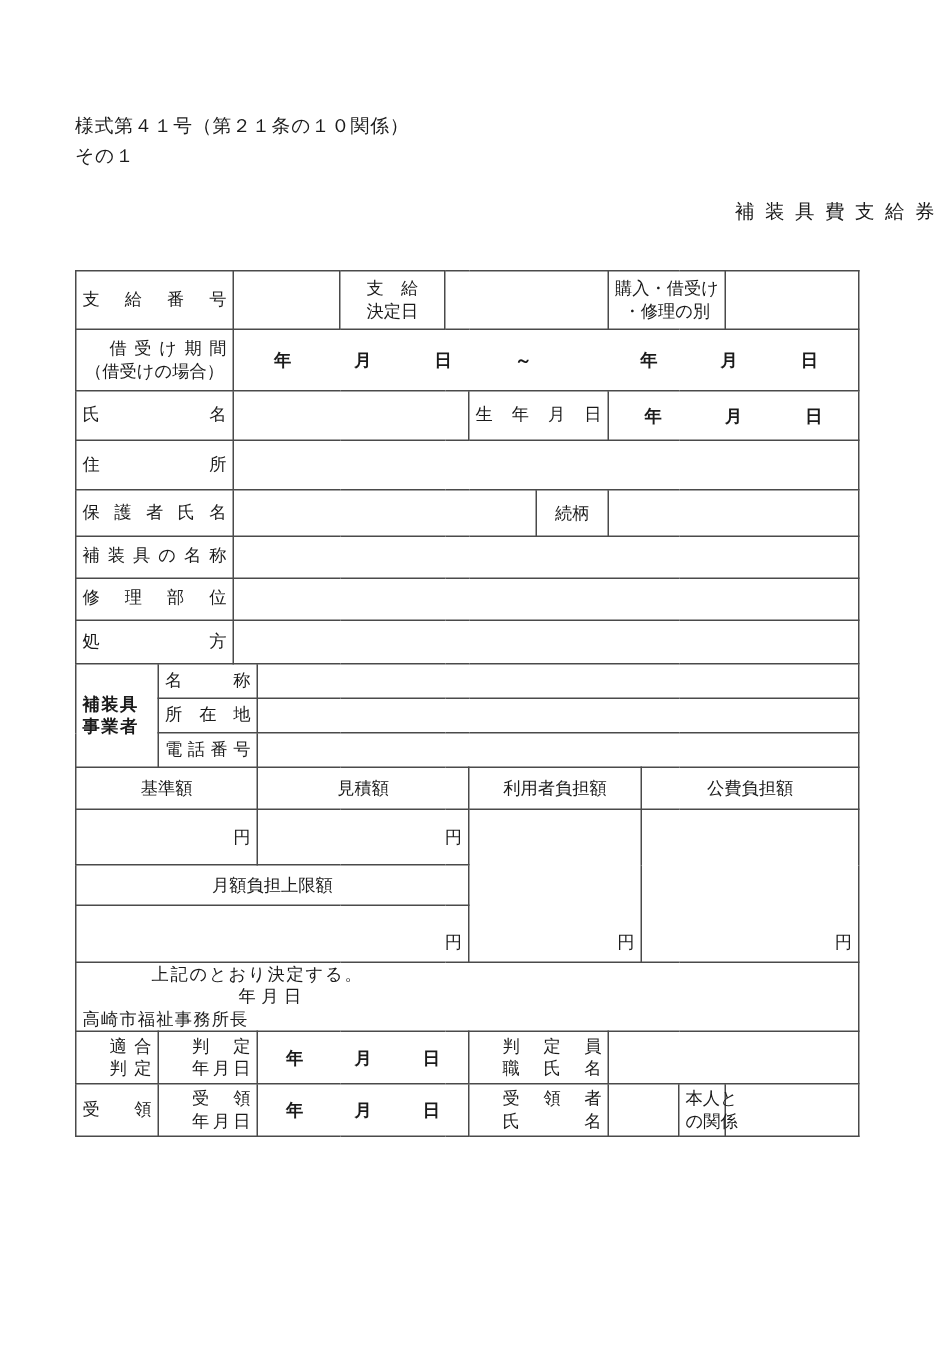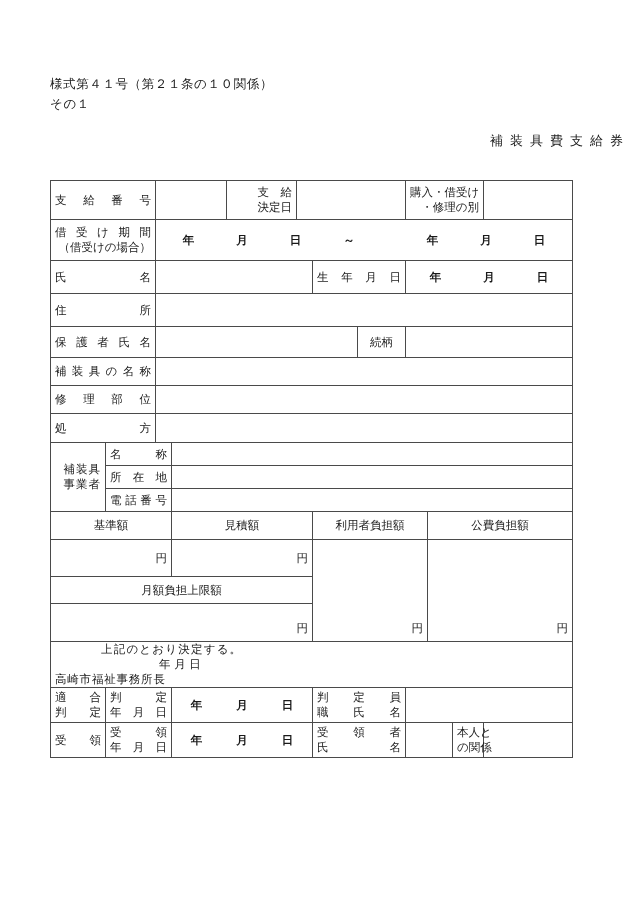--- a/index.html
+++ b/index.html
@@ -77,39 +77,41 @@
   .lbl-2 {
     text-align: center;
     white-space: nowrap;
     line-height: 15px;
   }
   .lbl-2 .l1, .lbl-2 .l2 {
     display: block;
     text-align: justify;
     text-align-last: justify;
     text-justify: inter-character;
-  }
-  .lbl-2 .plain { display: block; text-align: right; }
+    margin-left: 18px;
+  }
+  .lbl-2 .plain { display: block; text-align: center; }
   .rgt { text-align: right; padding-right: 8px; }
   .blank { }
 
   .date-line {
     text-align: center;
     letter-spacing: 0;
     font-weight: bold;
   }
   .date-line span { display: inline-block; }
   .sp-wide { width: 34px; }
   .sp-mid  { width: 26px; }
 
   
   .stack {
-    text-align: right;
+    text-align: left;
     line-height: 17px;
     white-space: nowrap;
+    font-weight: bold;
   }
   .stack span { display: block; letter-spacing: 1px; }
 
   
   .decision {
     padding: 6px 4px 7px 4px;
     line-height: 19px;
     margin-left: 41px;
   }
   .decision .d1 { margin-left: 46px; letter-spacing: 1.2px; }

